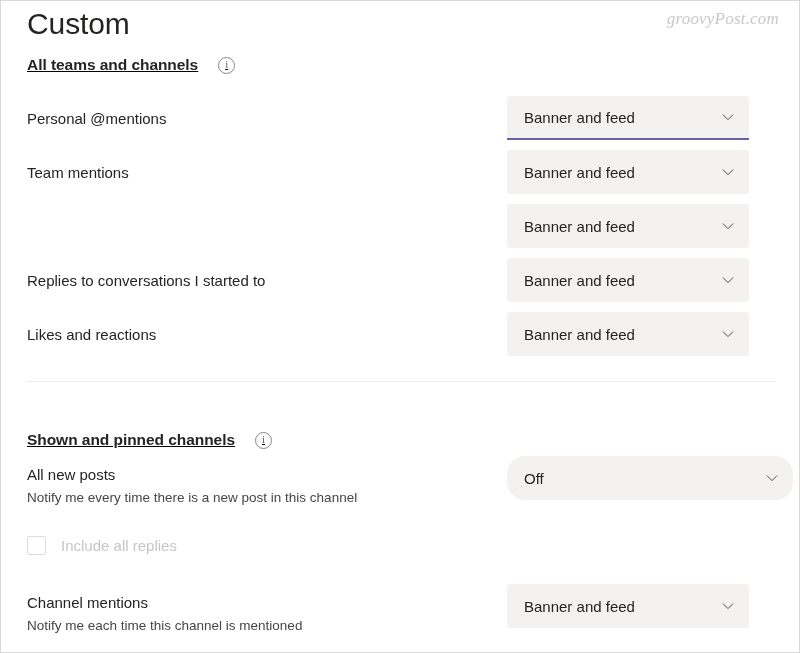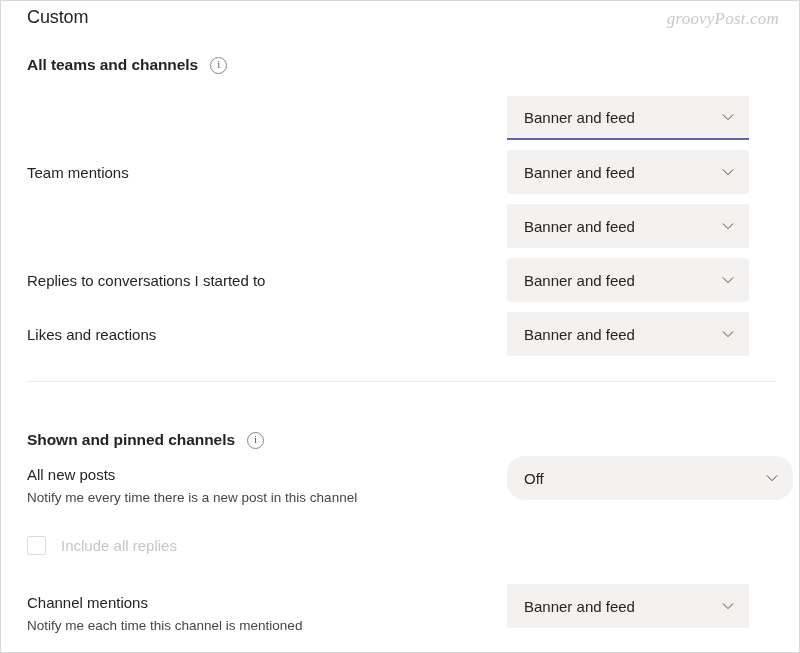--- a/index.html
+++ b/index.html
@@ -32,32 +32,33 @@
     letter-spacing: 0.2px;
     user-select: none;
     font-style: italic;
   }
 
   
   .page-title {
     position: absolute;
     left: 26px;
     top: 6px;
-    font-size: 18px;
+    font-size: 30px;
     font-weight: 400;
     color: #252423;
     letter-spacing: -0.1px;
   }
 
   .section-head {
     position: absolute;
     left: 26px;
     display: flex;
     align-items: center;
-    gap: 12px;
+    gap: 20px;
+    text-decoration: underline;
   }
   .section-head .section-title {
     font-size: 15.5px;
     font-weight: bold;
     color: #252423;
     letter-spacing: -0.05px;
   }
   #sec-head-1 { top: 55px; }
   #sec-head-2 { top: 414px; margin-top: 16px; }
 
@@ -200,20 +201,21 @@
   <div class="page-title">Custom</div>
 
   <div class="section-head" id="sec-head-1">
     <div class="section-title">All teams and channels</div>
     <div class="info-icon">
         <span>i</span>
       </div>
   </div>
 
   <div class="row" style="top:95px">
+    <div class="row-label">Personal @mentions</div>
     <div class="dropdown focused">
       <div class="dd-value">Banner and feed</div>
       <svg class="chevron" viewBox="0 0 16 16" fill="none">
           <path d="M2.5 5.5 L8 11 L13.5 5.5" stroke="currentColor" stroke-width="1.1" stroke-linecap="round" stroke-linejoin="round"></path>
         </svg>
     </div>
   </div>
 
   <div class="row" style="top:149px">
     <div class="row-label">Team mentions</div>

